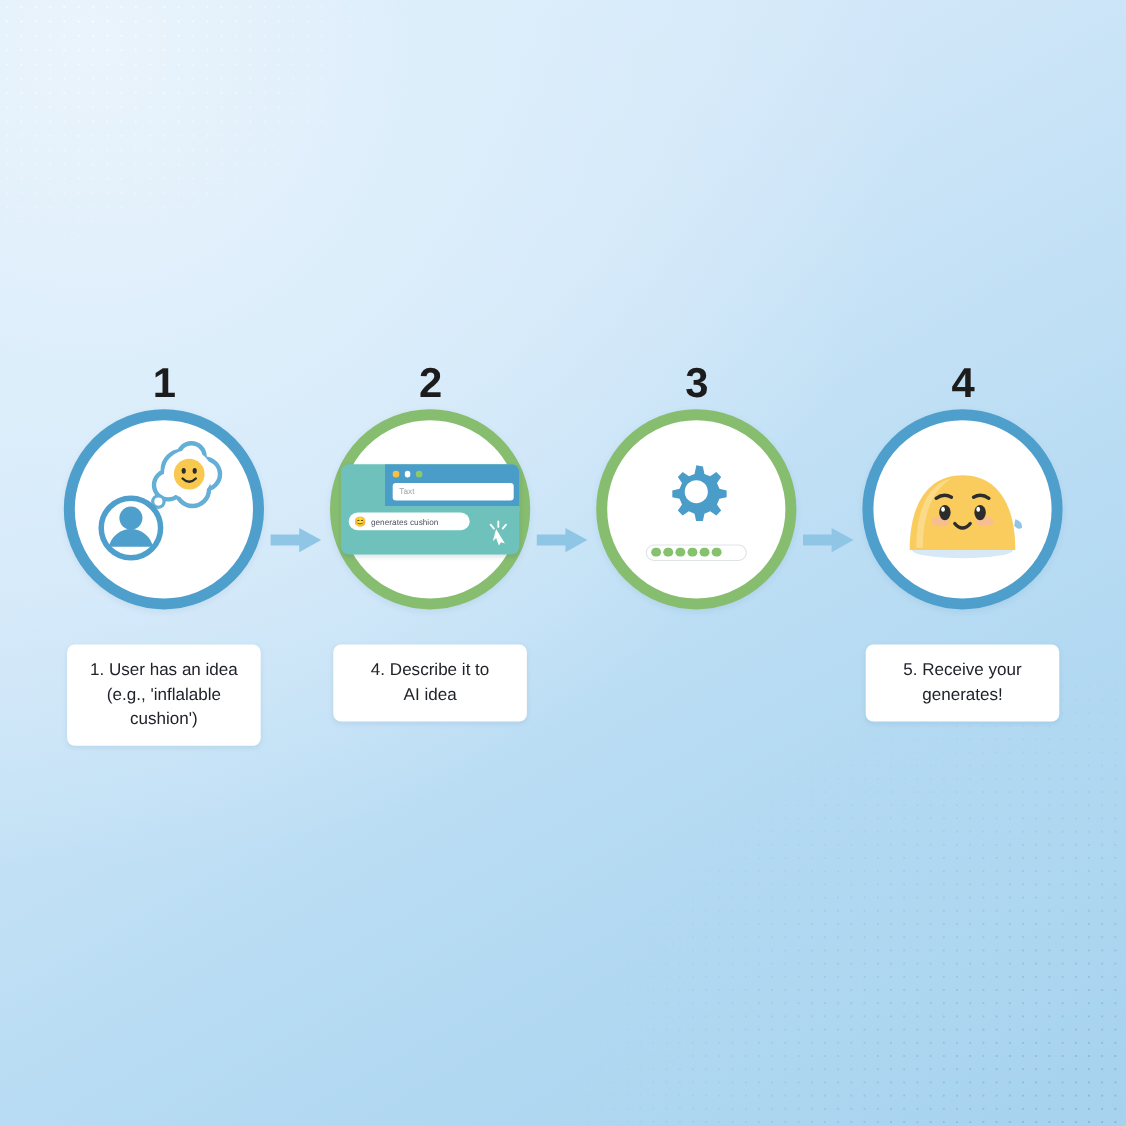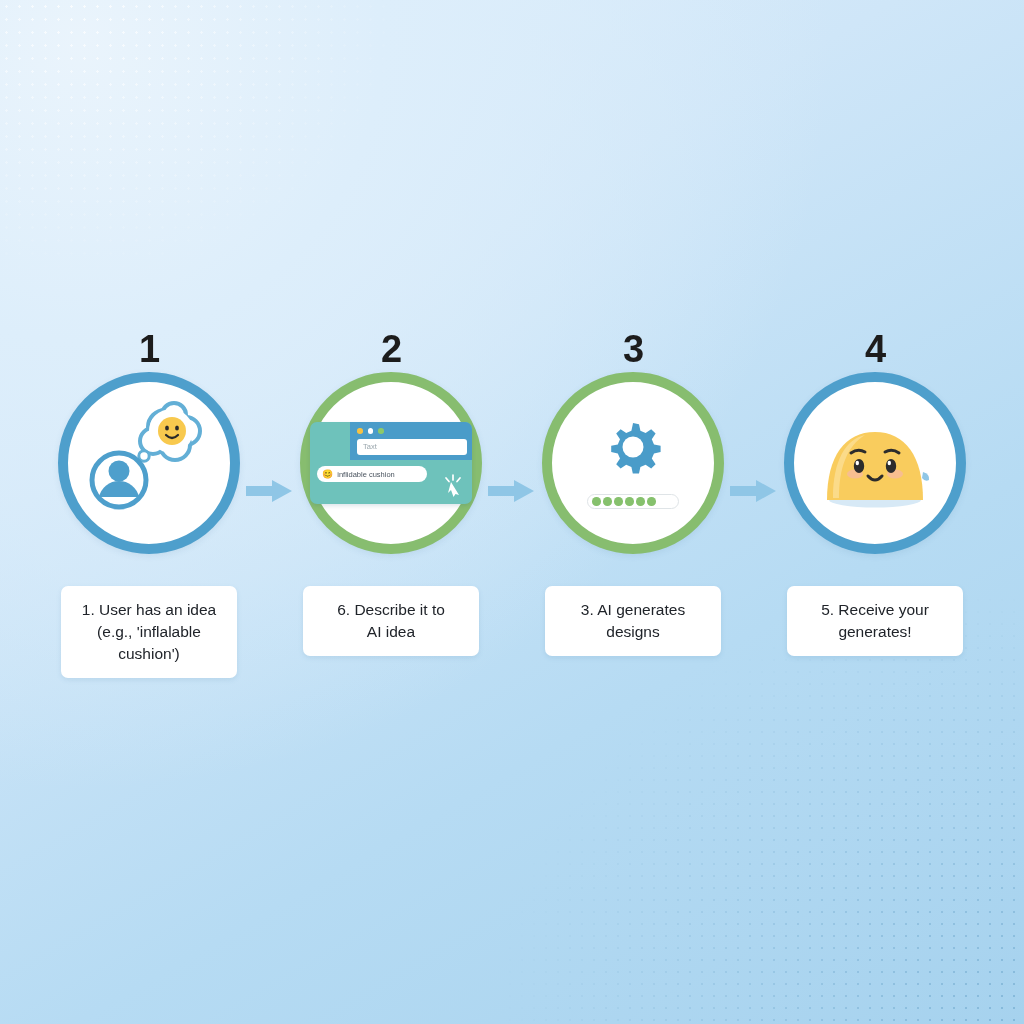--- a/index.html
+++ b/index.html
@@ -242,36 +242,36 @@
           <div class="win-top">
             <div class="win-dots">
               <i class="d-yellow"></i>
               <i class="d-white"></i>
               <i class="d-green"></i>
             </div>
             <div class="win-input">Taxt</div>
           </div>
           <div class="win-pill">
             <span class="emoji">😊</span>
-            <span class="ptext">inflidable cushion</span>
+            <span class="ptext">generates cushion</span>
           </div>
           <div class="cursor">
             <svg width="26" height="26" viewBox="0 0 26 26">
               <g stroke="#ffffff" stroke-width="1.7" stroke-linecap="round">
                 <line x1="13" y1="3" x2="13" y2="8"></line>
                 <line x1="6" y1="6" x2="9" y2="9.5"></line>
                 <line x1="20" y1="6" x2="17" y2="9.5"></line>
               </g>
               <path d="M11 10 L19 23 L15.5 22 L13.5 25 L11 18 L8 21 z" fill="#ffffff"></path>
             </svg>
           </div>
         </div>
       </div>
       <div class="label">
-        <span>6. Describe it to</span><br>
+        <span>4. Describe it to</span><br>
         <span>AI idea</span>
       </div>
     </div>
 
     <div class="arrow">
       <svg width="52" height="26" viewBox="0 0 52 26">
         <path d="M2 8 h26 V2 l20 11 l-20 11 V18 H2 z" fill="#8fc6e6"></path>
       </svg>
     </div>
 
@@ -290,24 +290,20 @@
           <div class="progress">
             <i></i>
             <i></i>
             <i></i>
             <i></i>
             <i></i>
             <i></i>
           </div>
         </div>
       </div>
-      <div class="label">
-        <span>3. AI generates</span><br>
-        <span>designs</span>
-      </div>
     </div>
 
     <div class="arrow">
       <svg width="52" height="26" viewBox="0 0 52 26">
         <path d="M2 8 h26 V2 l20 11 l-20 11 V18 H2 z" fill="#8fc6e6"></path>
       </svg>
     </div>
 
     <div class="step">
       <div class="step-number">4</div>

